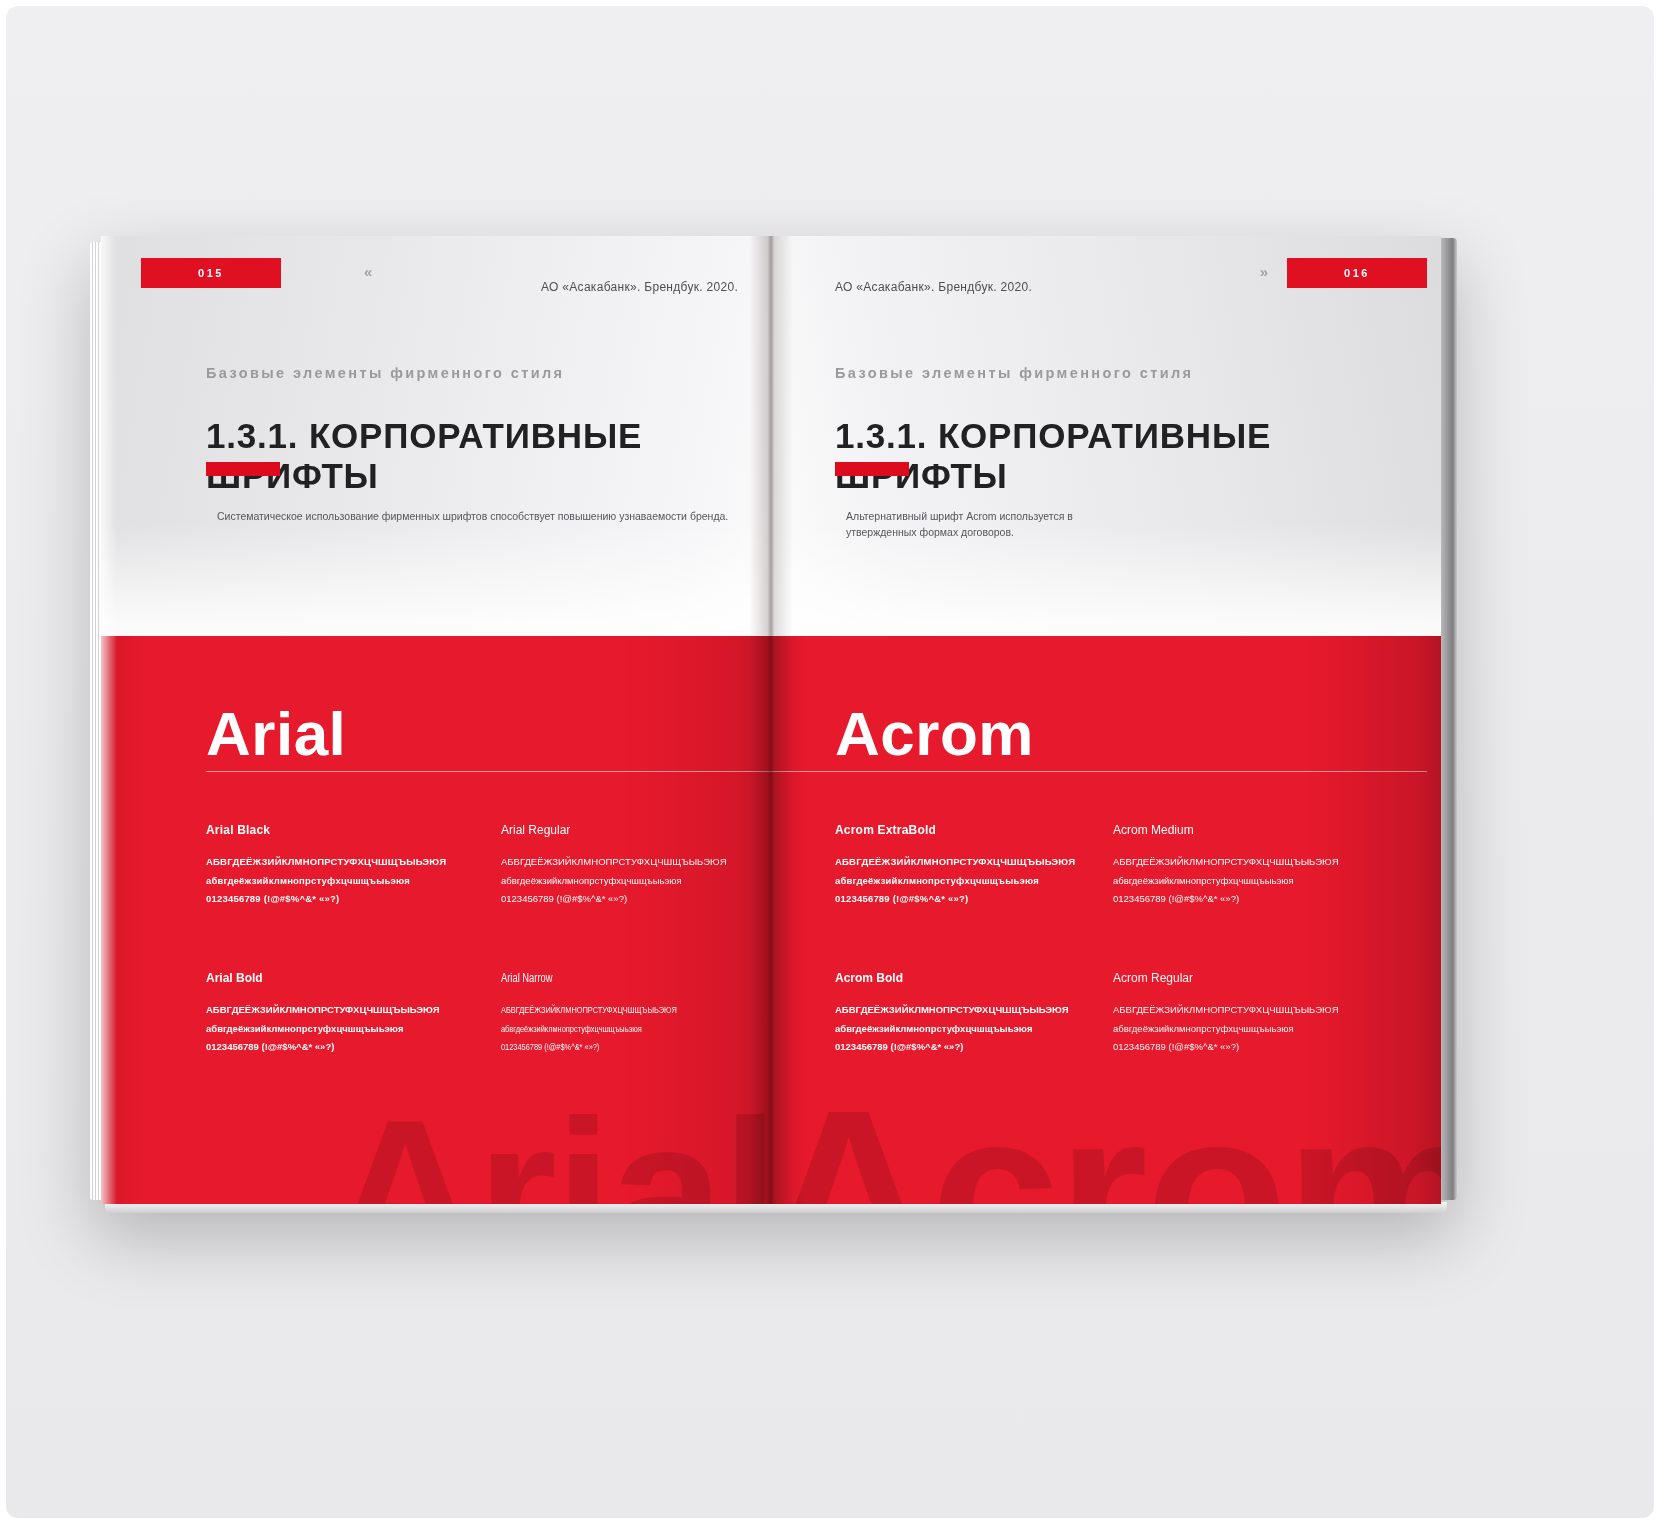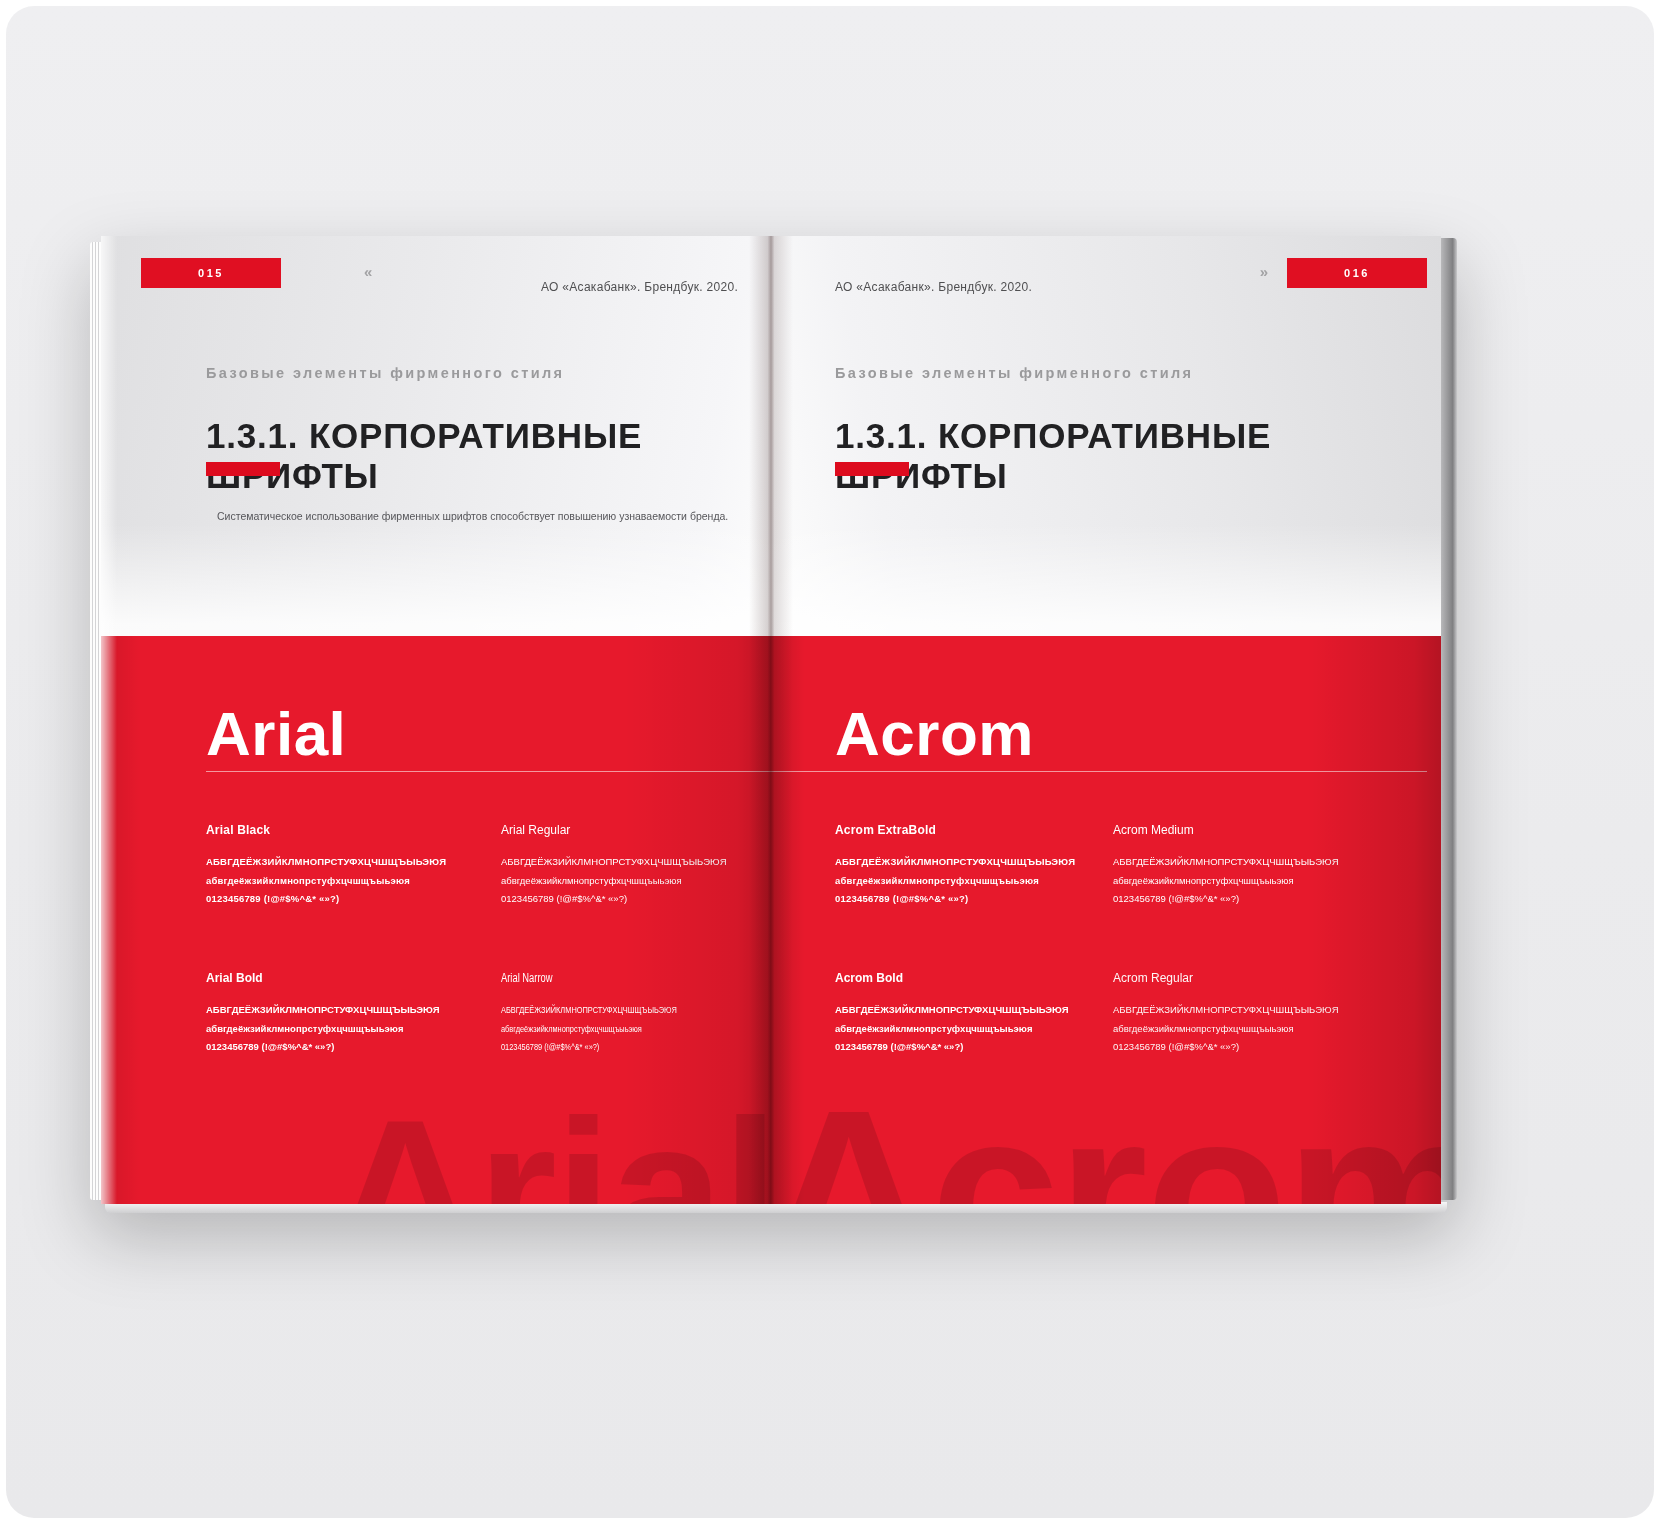--- a/index.html
+++ b/index.html
@@ -3,21 +3,21 @@
 <meta charset="utf-8">
 <style>
   html,body{margin:0;padding:0;}
   body{
     width:1660px;height:1524px;position:relative;
     background:#ffffff;
     font-family:"Liberation Sans", sans-serif;
     overflow:hidden;
   }
   .scene{
-    position:absolute;inset:6px;border-radius:28px;
+    position:absolute;inset:6px;border-radius:12px;
     background:linear-gradient(180deg,#efeff1 0%,#ebebed 55%,#e9e9eb 100%);
     overflow:hidden;
   }
   
   .book{
     position:absolute;left:95px;top:230px;width:1340px;height:968px;
     filter:drop-shadow(0 26px 34px rgba(0,0,0,.22));
   }
   .sheets-left{
     position:absolute;left:-11px;top:6px;width:12px;height:99%;
@@ -205,20 +205,23 @@
       <div class="badge">
         <span>016</span>
       </div>
       <div class="nav-chevron">»</div>
       <div class="brand-line">АО «Асакабанк». Брендбук. 2020.</div>
 
       <div class="eyebrow">Базовые элементы фирменного стиля</div>
       <div class="page-title">1.3.1. КОРПОРАТИВНЫЕ ШРИФТЫ</div>
       <div class="accent-bar"></div>
 
+      <div class="intro">
+        <p>Альтернативный шрифт Acrom используется в утвержденных формах договоров.</p>
+      </div>
 
       <div class="red-panel">
         <div class="font-name">Acrom</div>
         <div class="rule"></div>
 
         <div class="spec s00 w-black">
           <div class="spec-label">Acrom ExtraBold</div>
           <div class="line">АБВГДЕЁЖЗИЙКЛМНОПРСТУФХЦЧШЩЪЫЬЭЮЯ</div>
           <div class="line">абвгдеёжзийклмнопрстуфхцчшщъыьэюя</div>
           <div class="line">0123456789 (!@#$%^&amp;* «»?)</div>

